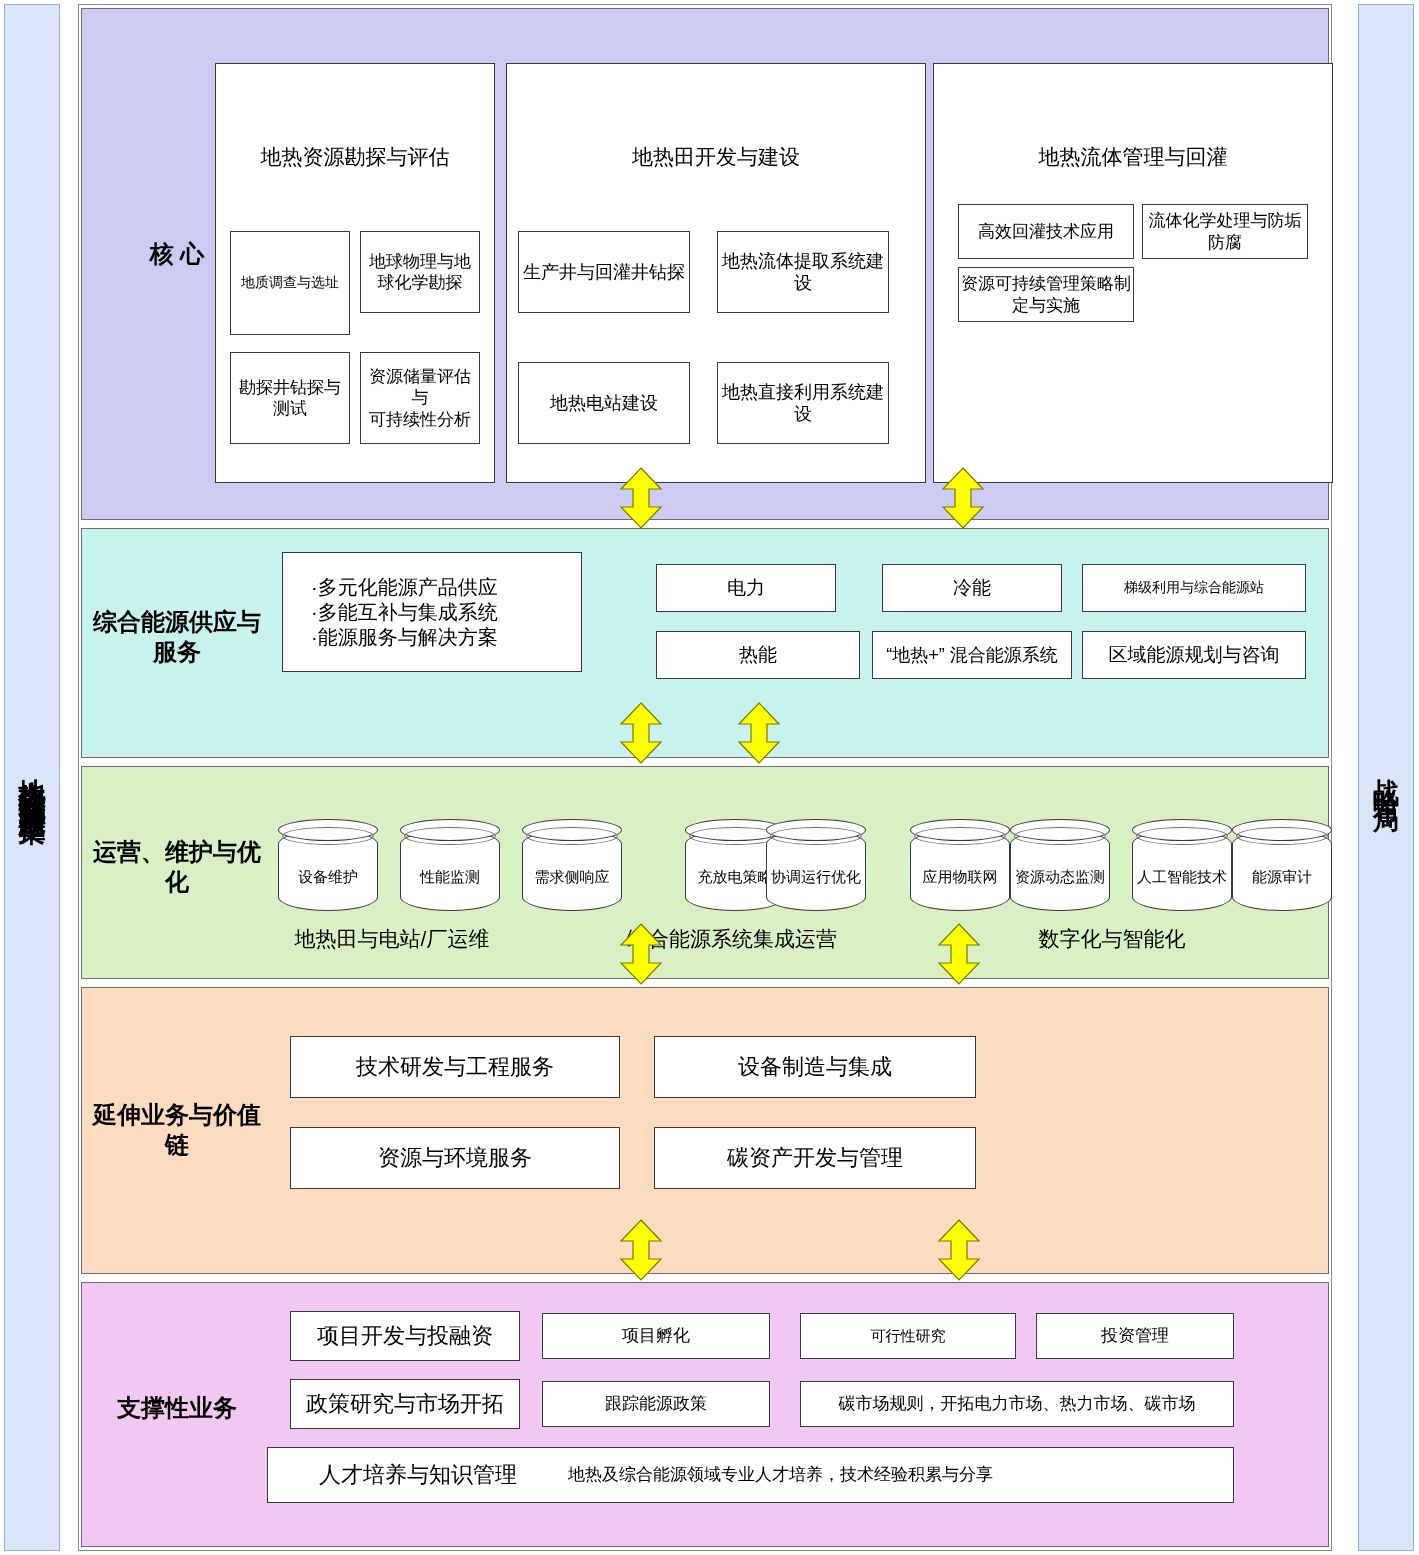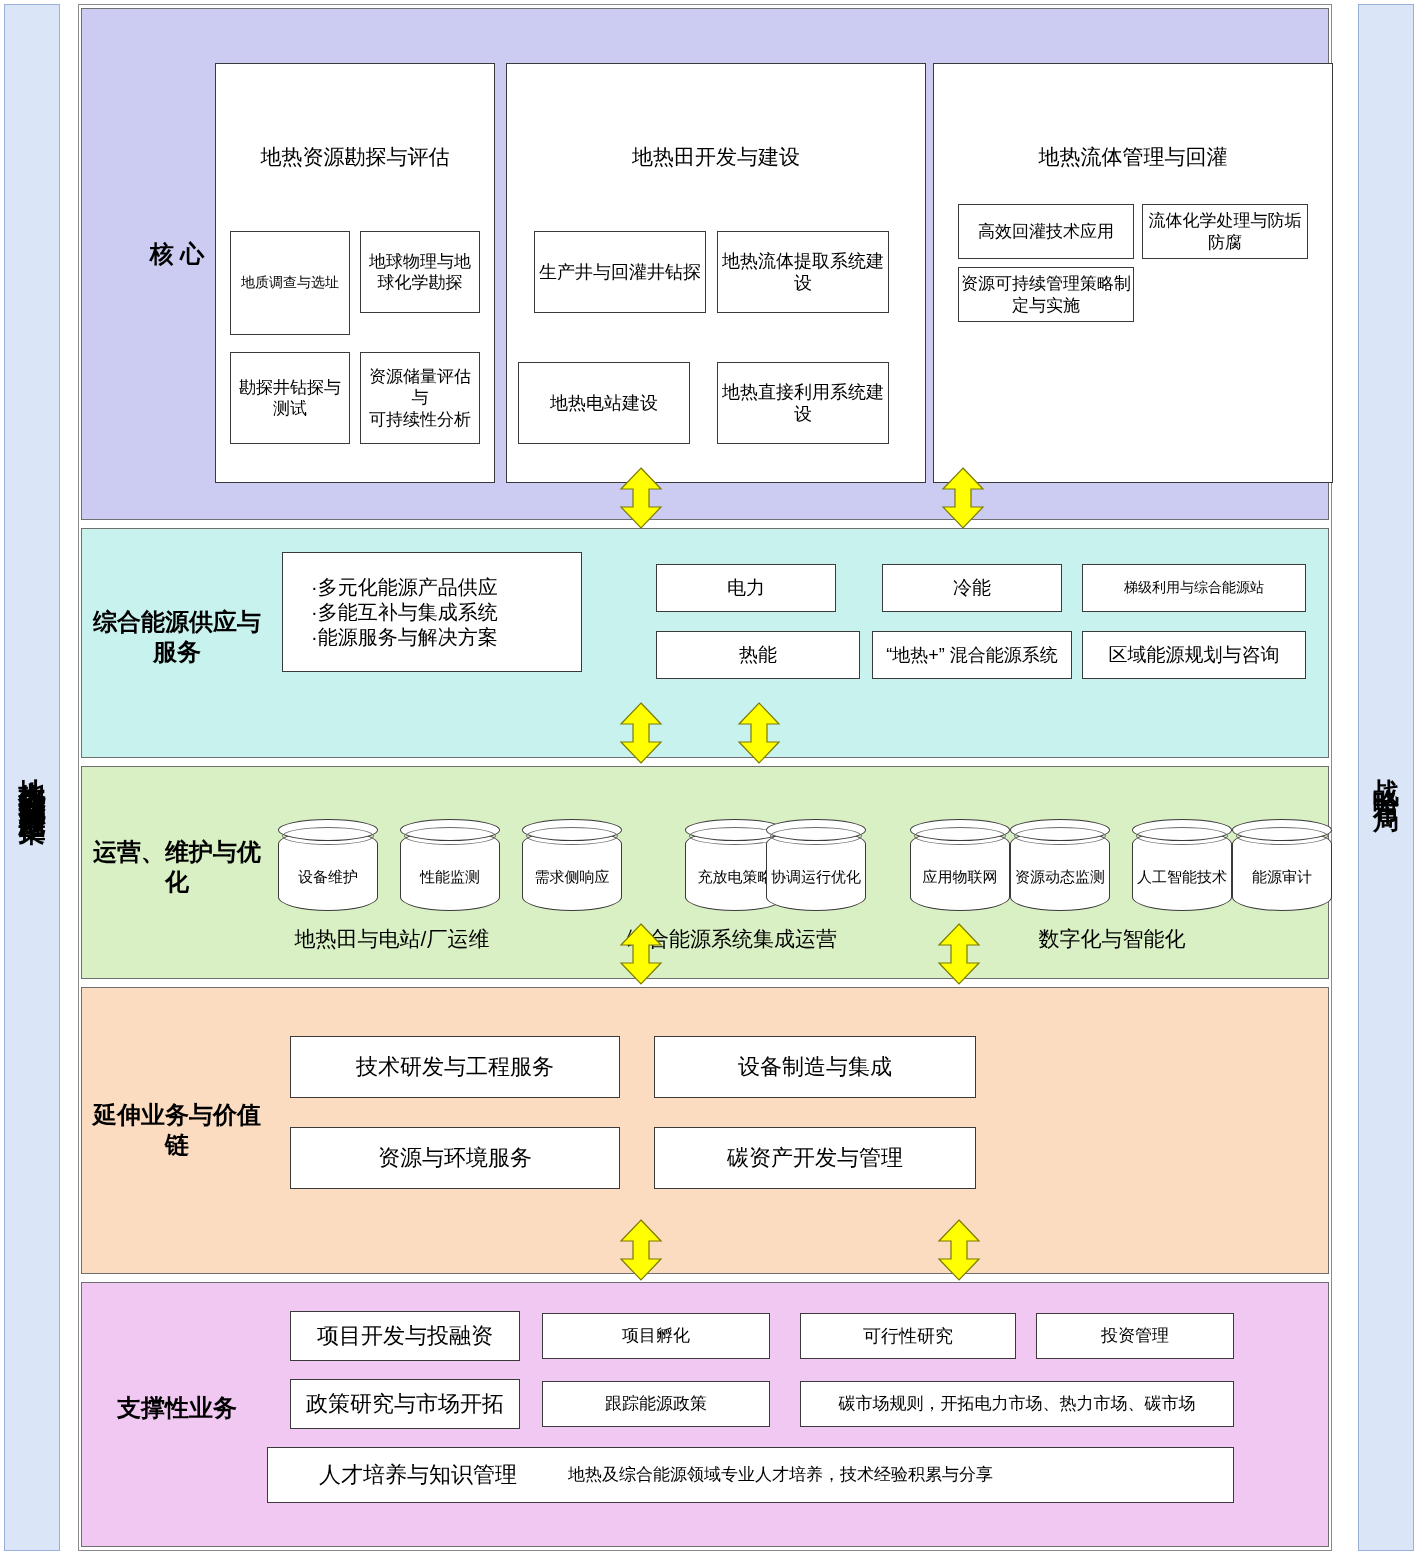--- a/index.html
+++ b/index.html
@@ -187,21 +187,21 @@
       </div>
       <div class="wbox" style="left:148px; top:222px; width:120px; height:104px; font-size:14px;">地质调查与选址</div>
       <div class="wbox" style="left:278px; top:222px; width:120px; height:82px; font-size:17px;">地球物理与地球化学勘探</div>
       <div class="wbox" style="left:148px; top:343px; width:120px; height:92px; font-size:17px;">勘探井钻探与测试</div>
       <div class="wbox" style="left:278px; top:343px; width:120px; height:92px; font-size:17px; white-space:pre-line;">资源储量评估与
 可持续性分析</div>
 
       <div class="wbox big-title" style="left:424px; top:54px; width:420px; height:420px;">
         <div class="group-title" style="top:80px;">地热田开发与建设</div>
       </div>
-      <div class="wbox" style="left:436px; top:222px; width:172px; height:82px; font-size:18px;margin-left:16px;">生产井与回灌井钻探</div>
+      <div class="wbox" style="left:436px; top:222px; width:172px; height:82px; font-size:18px;">生产井与回灌井钻探</div>
       <div class="wbox" style="left:635px; top:222px; width:172px; height:82px; font-size:18px;">地热流体提取系统建设</div>
       <div class="wbox" style="left:436px; top:353px; width:172px; height:82px; font-size:18px;">地热电站建设</div>
       <div class="wbox" style="left:635px; top:353px; width:172px; height:82px; font-size:18px;">地热直接利用系统建设</div>
 
       <div class="wbox big-title" style="left:851px; top:54px; width:400px; height:420px;">
         <div class="group-title" style="top:80px;">地热流体管理与回灌</div>
       </div>
       <div class="wbox" style="left:876px; top:195px; width:176px; height:55px; font-size:17px;">高效回灌技术应用</div>
       <div class="wbox" style="left:1060px; top:195px; width:166px; height:55px; font-size:17px;">流体化学处理与防垢防腐</div>
       <div class="wbox" style="left:876px; top:258px; width:176px; height:55px; font-size:17px;">资源可持续管理策略制定与实施</div>
@@ -320,21 +320,21 @@
     </svg>
     <svg class="arrow" style="left:858px; top:1214px;" viewBox="0 0 44 62">
       <polygon points="22,1 42,22 30,22 30,40 42,40 22,61 2,40 14,40 14,22 2,22" fill="#ffff00" stroke="#7a7a00" stroke-width="1.2"></polygon>
     </svg>
 
     <div class="band b-sup">
       <div class="band-label" style="top:110px;">支撑性业务</div>
 
       <div class="wbox" style="left:208px; top:28px; width:230px; height:50px; font-size:22px;">项目开发与投融资</div>
       <div class="wbox" style="left:460px; top:30px; width:228px; height:46px; font-size:17px;">项目孵化</div>
-      <div class="wbox" style="left:718px; top:30px; width:216px; height:46px; font-size:18px;">可行性研究</div>
+      <div class="wbox" style="left:718px; top:30px; width:216px; height:46px; font-size:15px;">可行性研究</div>
       <div class="wbox" style="left:954px; top:30px; width:198px; height:46px; font-size:17px;">投资管理</div>
 
       <div class="wbox" style="left:208px; top:96px; width:230px; height:50px; font-size:22px;">政策研究与市场开拓</div>
       <div class="wbox" style="left:460px; top:98px; width:228px; height:46px; font-size:17px;">跟踪能源政策</div>
       <div class="wbox" style="left:718px; top:98px; width:434px; height:46px; font-size:17px;">碳市场规则，开拓电力市场、热力市场、碳市场</div>
 
       <div class="wbox" style="left:185px; top:164px; width:967px; height:56px; font-size:17px; justify-content:flex-start;">
         <span style="display:inline-block; width:300px; text-align:center; font-size:22px;">人才培养与知识管理</span>
         <span style="display:inline-block;">地热及综合能源领域专业人才培养，技术经验积累与分享</span>
       </div>

